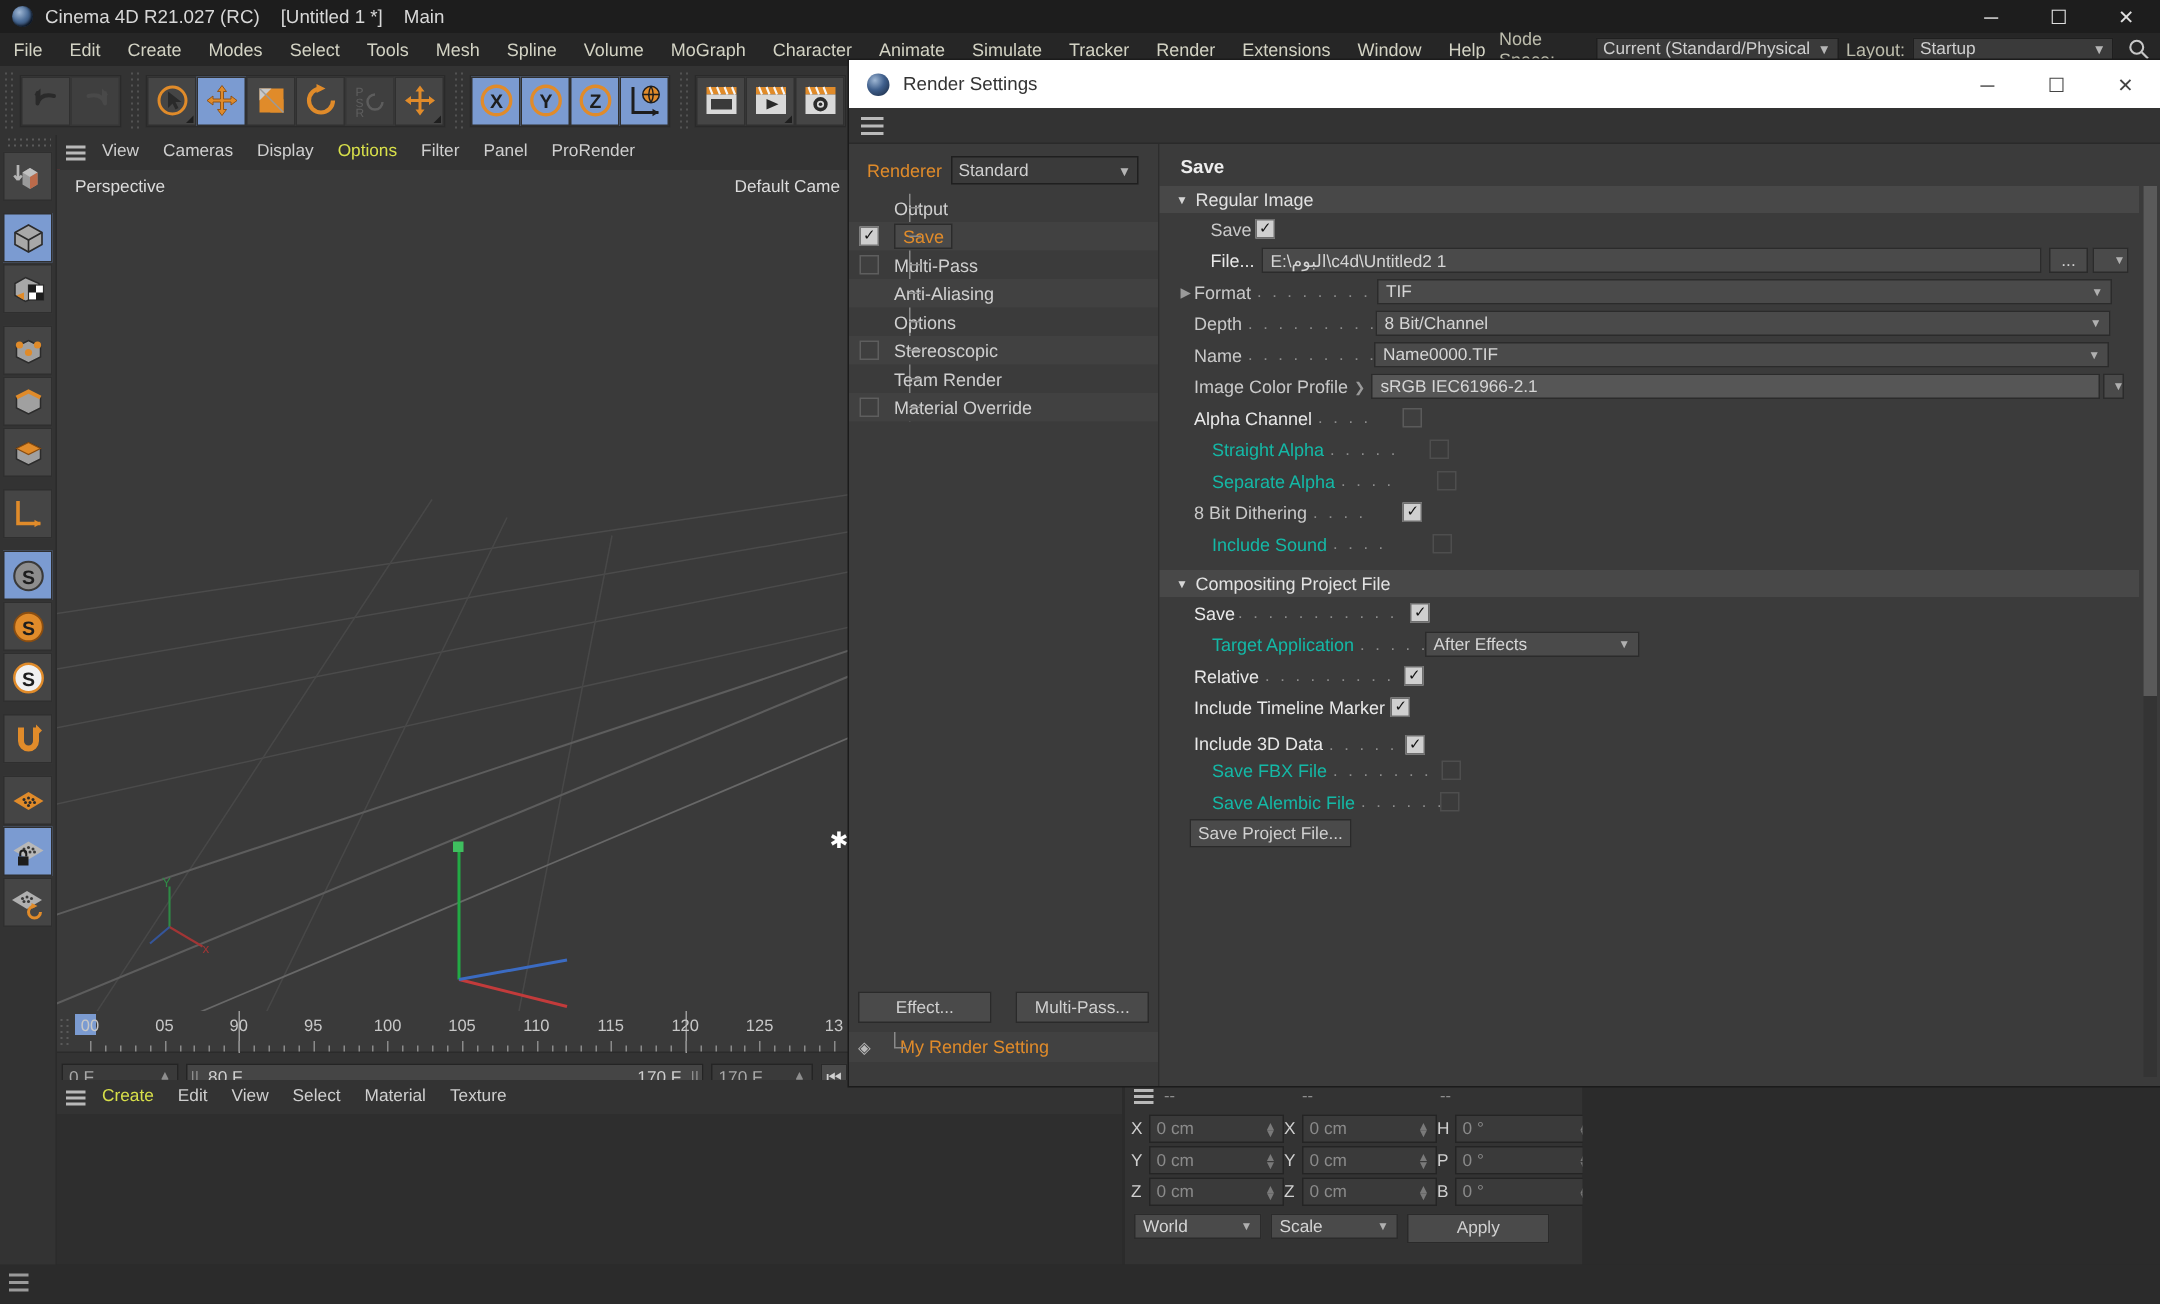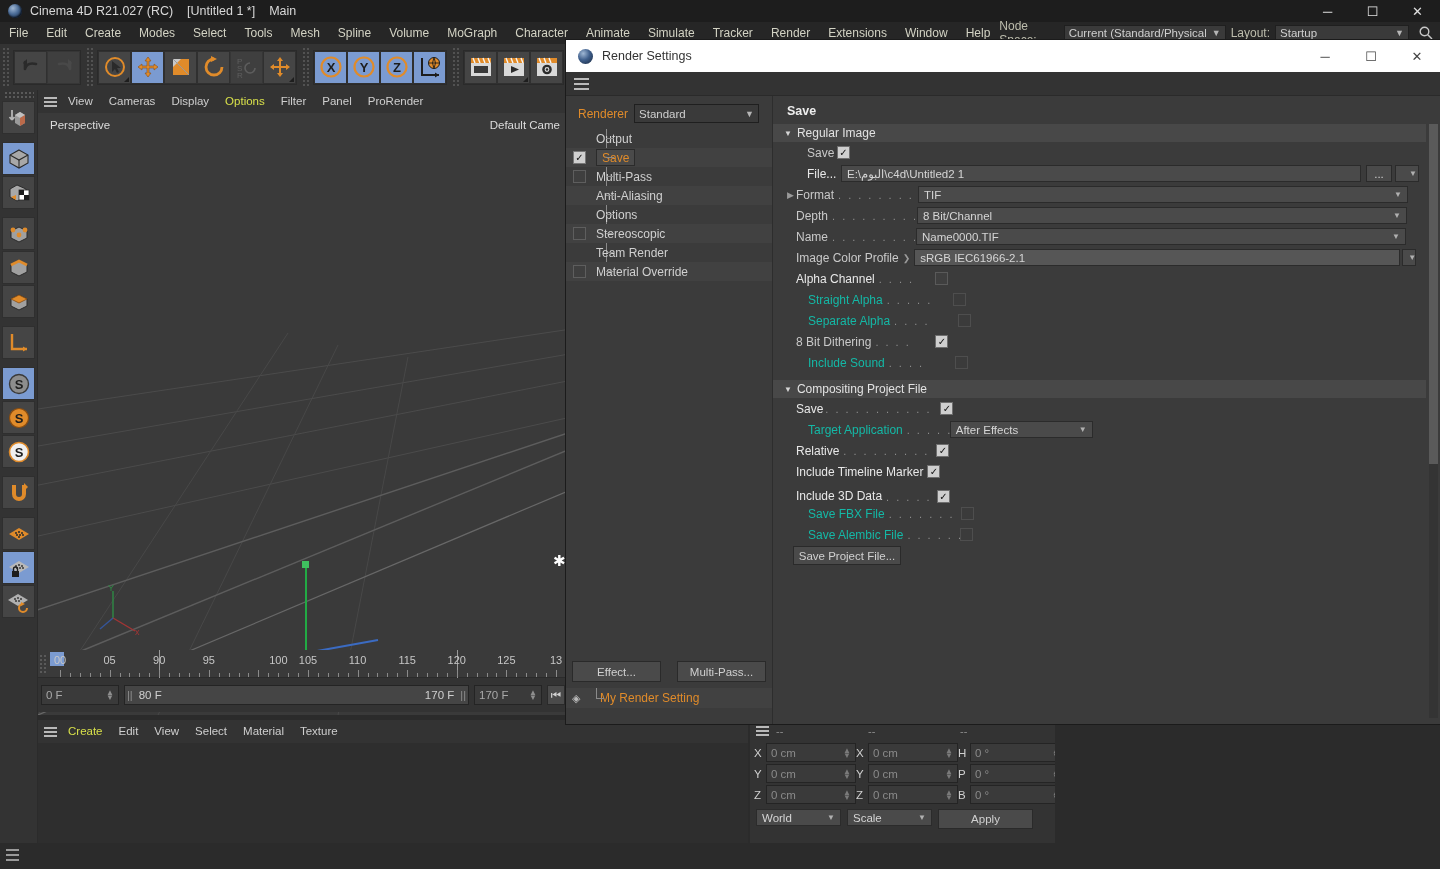--- a/index.html
+++ b/index.html
@@ -63,21 +63,21 @@
   #vpmenu .mi { padding:0 8px; font-size:11.5px; color:#cfcfcf; line-height:23px; }
   #vpmenu .mi.hl { color:#d8e04a; }
   #vp { position:relative; height:602px; background:#3a3a3a; overflow:hidden; }
   #vp .redbar { position:absolute; left:0; top:0; width:2px; height:602px; background:#b03a3a; }
   #vp .vlabel { position:absolute; top:6px; left:12px; font-size:11.5px; color:#dcdcdc; }
   #vp .vcam { position:absolute; top:6px; right:8px; font-size:11.5px; color:#dcdcdc; }
   #vp svg { position:absolute; left:0; top:0; }
   #vp .lightobj { position:absolute; font-size:15px; color:#ffffff; line-height:1; }
 
   
-  #tlwrap { position:absolute; left:38px; top:650px; width:530px; height:62px; background:#333333; }
+  #tlwrap { position:absolute; left:38px; top:674px; width:530px; height:62px; background:#333333; }
   #tlruler { position:relative; height:28px; background:#3a3a3a; border-bottom:1px solid #2b2b2b; }
   #tlruler .gr { position:absolute; left:1px; top:4px; width:7px; height:20px;
      background-image:radial-gradient(#5a5a5a 1px, transparent 1px); background-size:4px 4px; }
   #tlruler .ph { position:absolute; top:2px; width:14px; height:14px; background:#7b9bd1; }
   #tlruler .tk { position:absolute; bottom:0; width:1px; background:#8a8a8a; }
   #tlruler .tl-lab { position:absolute; top:4px; font-size:11px; color:#c7c7c7; transform:translateX(-50%); }
   #tlruler .big { position:absolute; top:0; width:1px; height:28px; background:#9a9a9a; }
   #tlctrl { height:34px; display:flex; align-items:center; gap:5px; padding:0 3px; }
   .numfield { background:#3a3a3a; border:1px solid #242424; height:20px; display:flex;
      align-items:center; padding:0 4px; color:#a8a8a8; font-size:11.5px; }
@@ -575,21 +575,21 @@
       <div class="tk" style="left: 131.12px; height: 4px;"></div>
       <div class="tk" style="left: 141.04px; height: 4px;"></div>
       <div class="tk" style="left: 150.96px; height: 4px;"></div>
       <div class="tk" style="left: 160.88px; height: 4px;"></div>
       <div class="tl-lab" style="left: 170.8px;">95</div>
       <div class="tk" style="left: 170.8px; height: 7px;"></div>
       <div class="tk" style="left: 180.72px; height: 4px;"></div>
       <div class="tk" style="left: 190.64px; height: 4px;"></div>
       <div class="tk" style="left: 200.56px; height: 4px;"></div>
       <div class="tk" style="left: 210.48px; height: 4px;"></div>
-      <div class="tl-lab" style="left: 220.4px; margin-left: 20px;">100</div>
+      <div class="tl-lab" style="left: 220.4px;">100</div>
       <div class="tk" style="left: 220.4px; height: 7px;"></div>
       <div class="tk" style="left: 230.32px; height: 4px;"></div>
       <div class="tk" style="left: 240.24px; height: 4px;"></div>
       <div class="tk" style="left: 250.16px; height: 4px;"></div>
       <div class="tk" style="left: 260.08px; height: 4px;"></div>
       <div class="tl-lab" style="left: 270px;">105</div>
       <div class="tk" style="left: 270px; height: 7px;"></div>
       <div class="tk" style="left: 279.92px; height: 4px;"></div>
       <div class="tk" style="left: 289.84px; height: 4px;"></div>
       <div class="tk" style="left: 299.76px; height: 4px;"></div>

